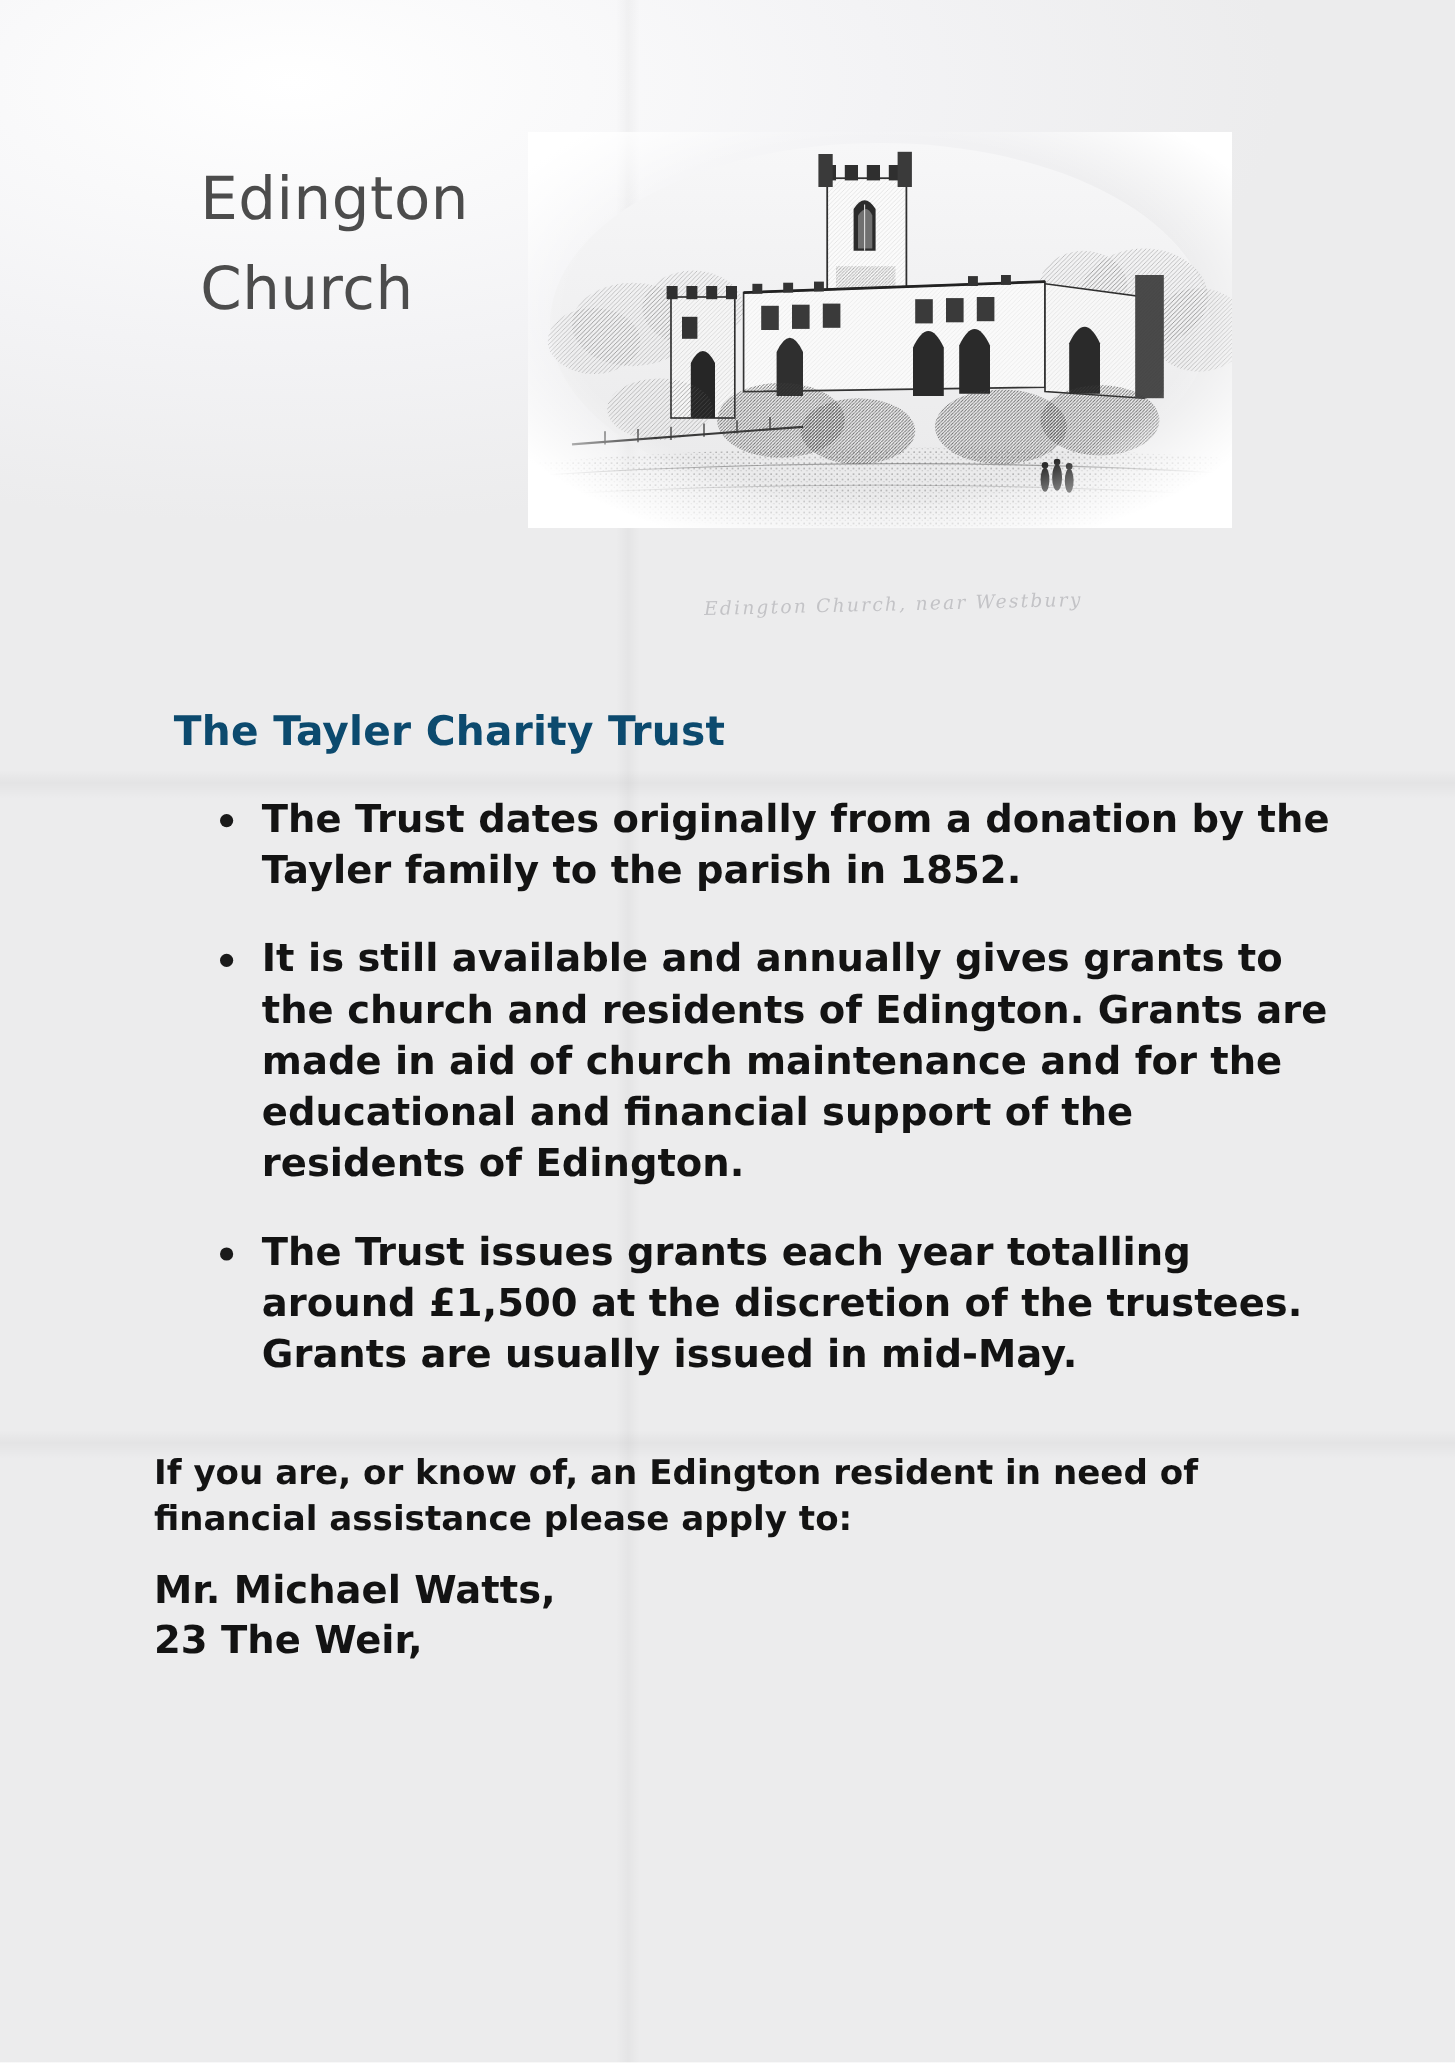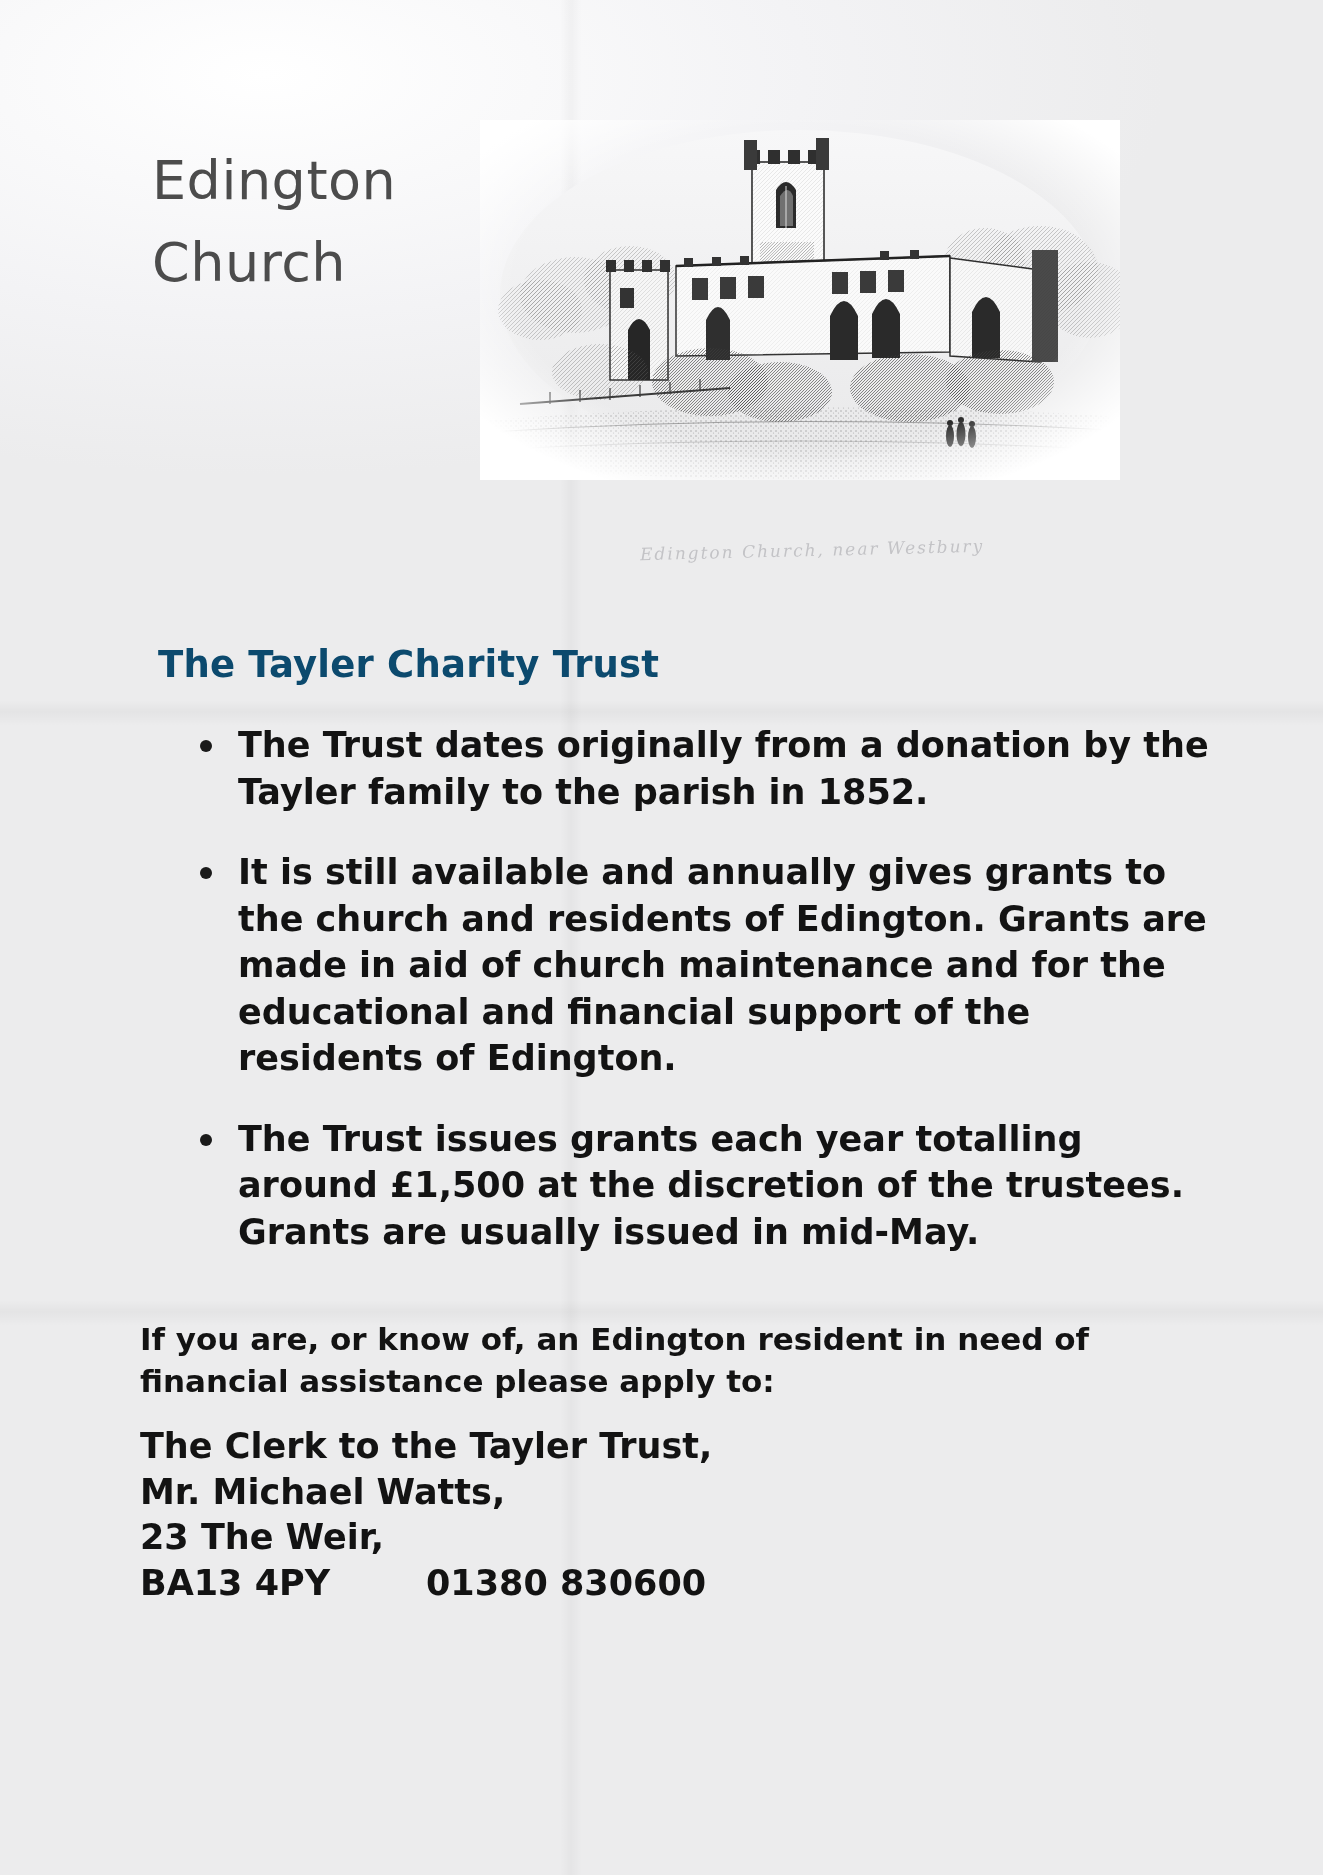--- a/index.html
+++ b/index.html
@@ -54,21 +54,21 @@
   .masthead {
     position: absolute;
     left: 152px;
     top: 140px;
     font-size: 54px;
     line-height: 1.52;
     font-weight: 400;
     color: #4c4c4c;
     letter-spacing: 0.5px;
   }
-  .masthead div { white-space: nowrap; }
+  .masthead div { white-space: nowrap; margin-left: 30px; }
 
   .etching {
     position: absolute;
     left: 480px;
     top: 120px;
     width: 640px;
     height: 360px;
   }
   .etching svg { display: block; width: 100%; height: 100%; }
 
@@ -320,22 +320,17 @@
 
   <ul class="bullets">
     <li>The Trust dates originally from a donation by the Tayler family to the parish in 1852.</li>
     <li>It is still available and annually gives grants to the church and residents of Edington.  Grants are made in aid of church maintenance and for the educational and financial support of the residents of Edington.</li>
     <li>The Trust issues grants each year totalling around £1,500 at the discretion of the trustees. Grants are usually issued in mid-May.</li>
   </ul>
 
   <p class="para" id="apply-para">If you are, or know of, an Edington resident in need of financial assistance please apply to:</p>
 
   <div class="address">
-    <div class="line">The Clerk to the Tayler Trust,</div>
     <div class="line">Mr. Michael Watts,</div>
     <div class="line">23 The Weir,</div>
-    <div class="addr-last">
-      <span>BA13 4PY</span>
-      <span>01380 830600</span>
-    </div>
   </div>
 
 </div>
 
 </body></html>

